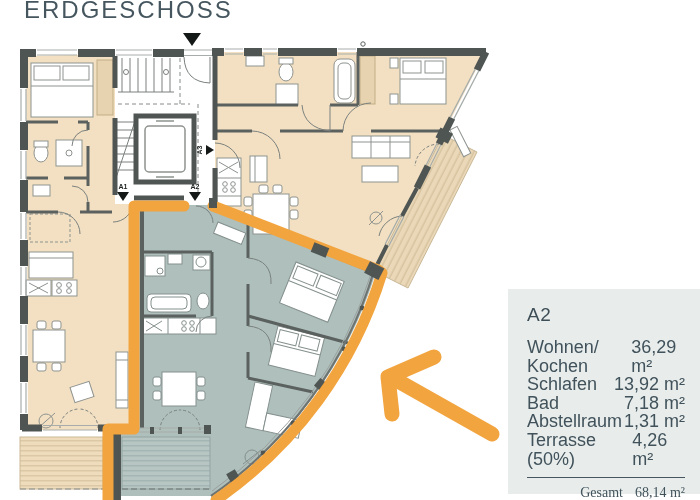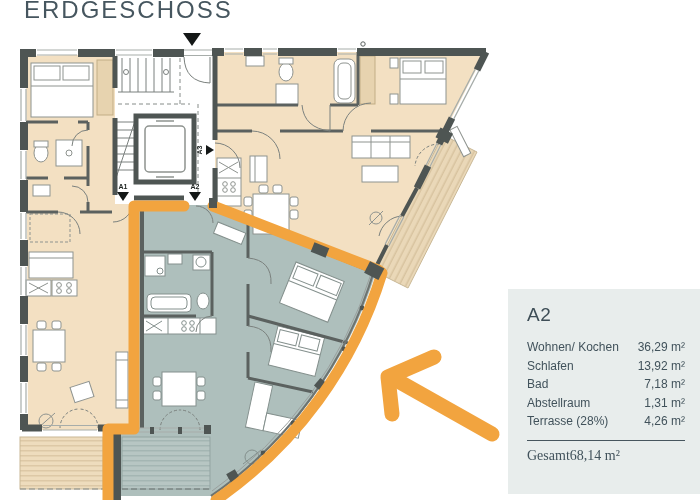--- a/index.html
+++ b/index.html
@@ -15,26 +15,26 @@
   }
   .plan-svg{position:absolute;left:0;top:0;}
   .area-panel{
     position:absolute;left:508px;top:289px;width:192px;height:205px;
     background:#e8edec;box-sizing:border-box;
     padding:15px 15px 0 19px;color:#41525b;
   }
   .area-panel h2{
     margin:0 0 12px 0;font-size:19px;font-weight:400;letter-spacing:.5px;color:#3e4e57;
   }
-  .arow{display:flex;justify-content:space-between;font-size:12px;line-height:18.6px;}
+  .arow{display:flex;justify-content:space-between;font-size:18px;line-height:18.6px;}
   .arow .val{text-align:left;}
   .asep{border:none;border-top:1.5px solid #47565e;margin:9px 0 0 0;}
   .atotal{
-    display:flex;justify-content:flex-start;padding-top:7px;
-    font-family:"Liberation Serif","DejaVu Serif",serif;font-size:14px;color:#41525b;
+    display:flex;justify-content:flex-end;padding-top:7px;
+    font-family:"Liberation Serif","DejaVu Serif",serif;font-size:14px;color:#41525b;gap:12px;
   }
 </style>
 </head>
 <body>
 
 <h1 class="page-title">ERDGESCHOSS</h1>
 
 <svg class="plan-svg" width="700" height="500" viewBox="0 0 700 500">
   <defs>
     <pattern id="beigeDeck" width="7" height="5" patternUnits="userSpaceOnUse">
@@ -410,21 +410,21 @@
   </div>
   <div class="arow">
     <span>Bad</span>
     <span class="val">7,18 m²</span>
   </div>
   <div class="arow">
     <span>Abstellraum</span>
     <span class="val">1,31 m²</span>
   </div>
   <div class="arow">
-    <span>Terrasse (28%)</span>
+    <span>Terrasse (50%)</span>
     <span class="val">4,26 m²</span>
   </div>
 
   <hr class="asep">
 
   <div class="atotal">
     <span>Gesamt</span>
     <span>68,14 m²</span>
   </div>
 </div>

